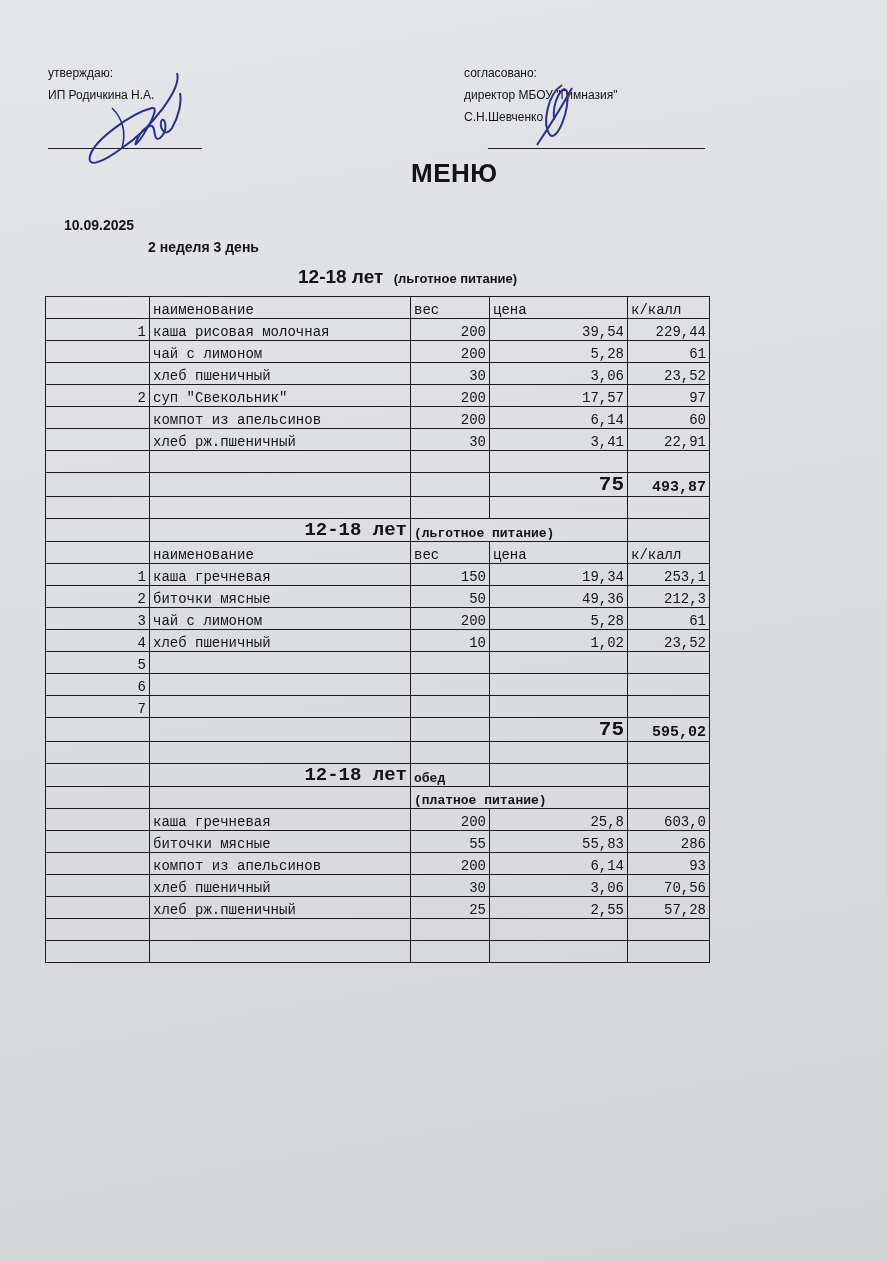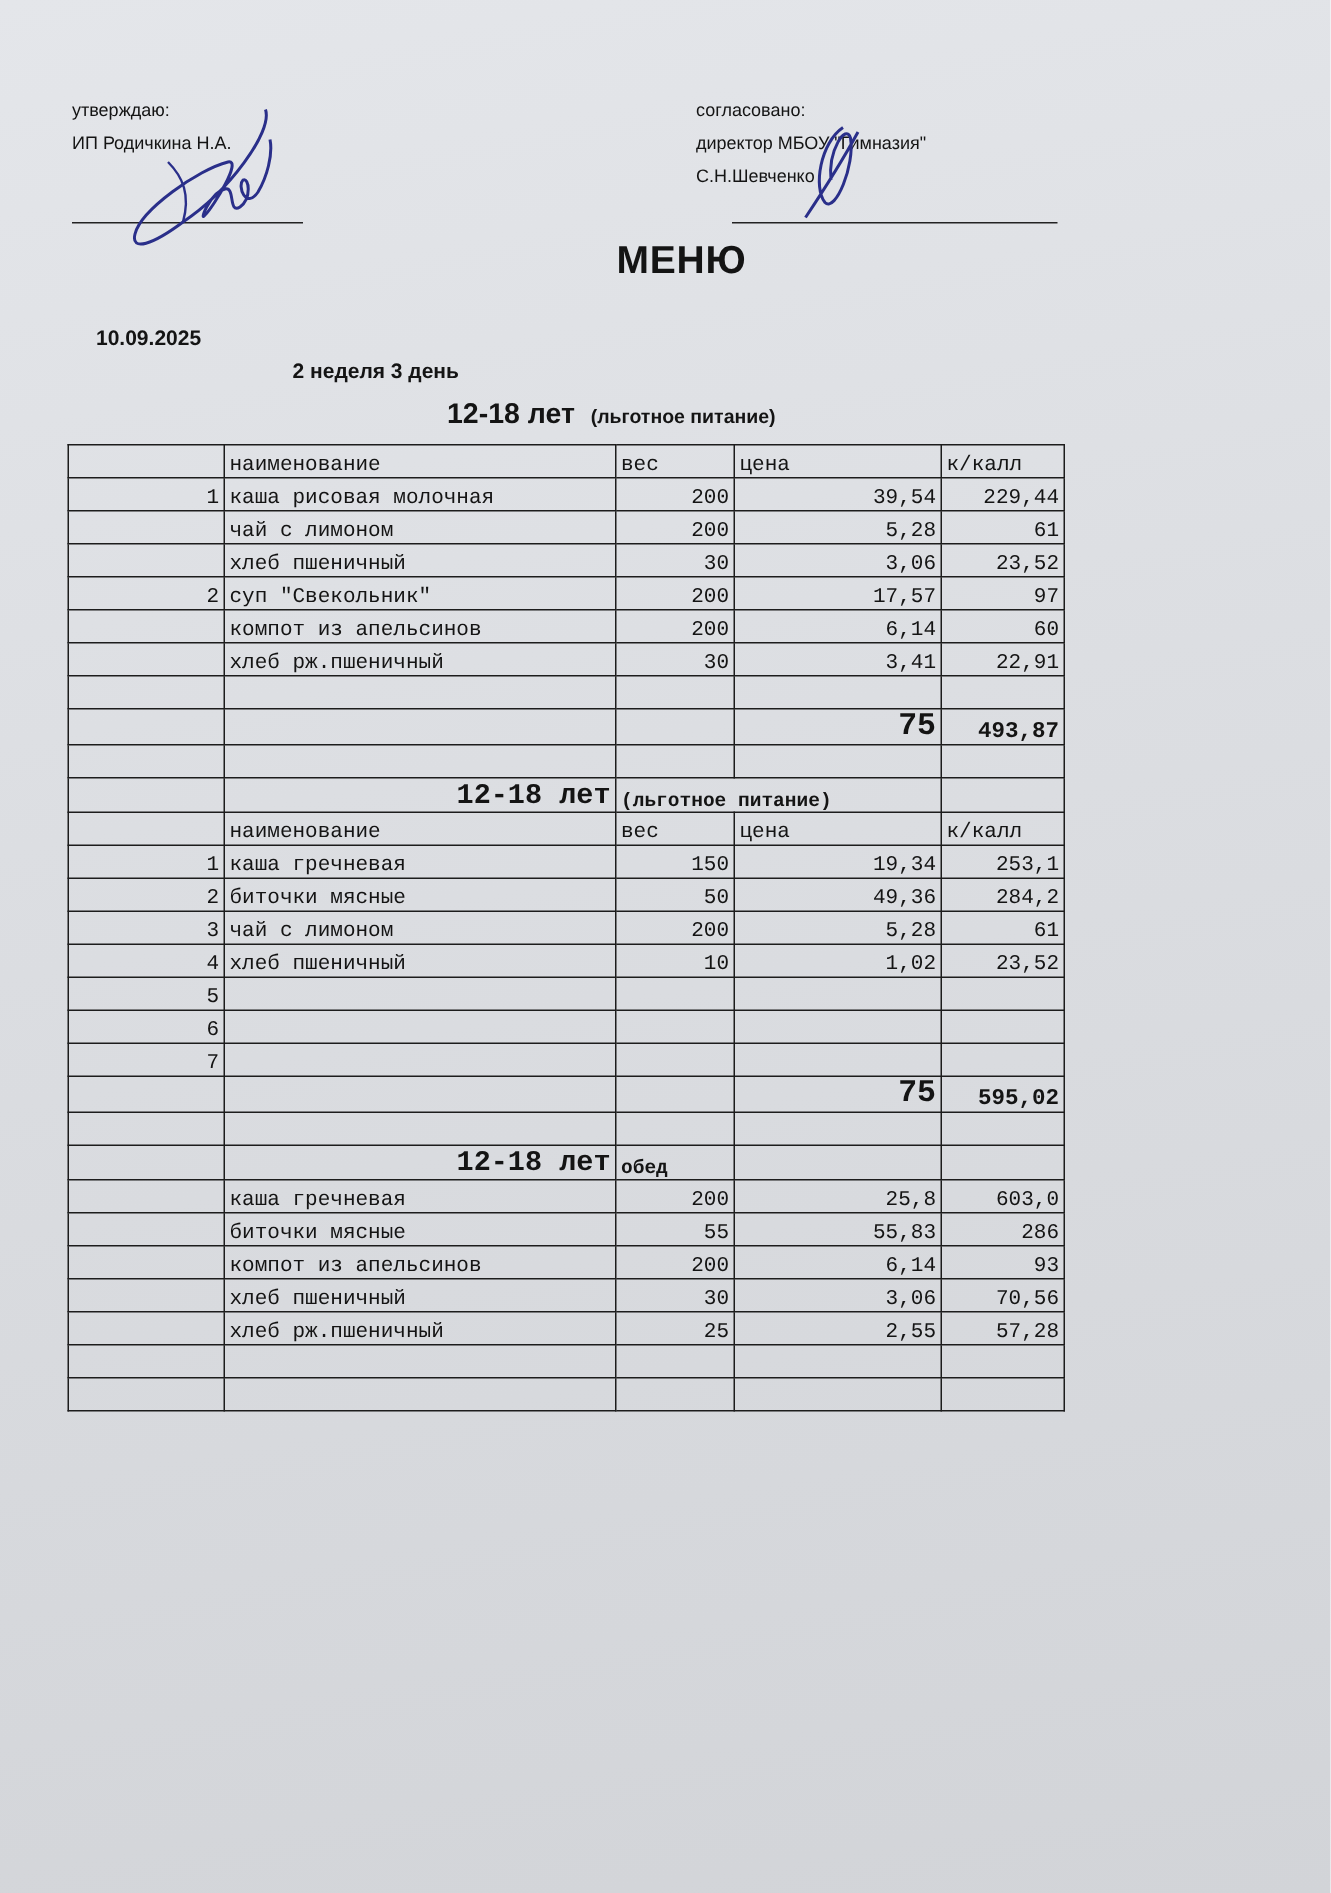--- a/index.html
+++ b/index.html
@@ -61,21 +61,21 @@
   <div>директор МБОУ "Гимназия"</div>
   <div>С.Н.Шевченко</div>
 </div>
 <div class="abs sigline" style="left:488px; top:148px; width:217px;"></div>
 <svg class="sig" style="left:532px; top:80px;" width="50" height="70" viewBox="0 0 50 70">
   <path d="M30 5 C15 15 10 45 18 55 C25 62 38 30 35 12 C32 2 20 20 22 40 M5 65 C15 50 28 30 40 8" fill="none" stroke="#2a2f8a" stroke-width="2"></path>
 </svg>
 
 <div class="abs title" style="left:411px; top:158px;">МЕНЮ</div>
 <div class="abs date" style="left:64px; top:217px;">10.09.2025</div>
-<div class="abs week" style="left:148px; top:239px;margin-left:47px;">2 неделя 3 день</div>
+<div class="abs week" style="left:148px; top:239px;">2 неделя 3 день</div>
 <div class="abs" style="left:298px; top:266px;">
   <span class="age-big">12-18 лет</span>
   <span class="age-small" style="margin-left:6px;">(льготное питание)</span>
 </div>
 
 <table class="menu">
   <colgroup>
     <col style="width:104px">
       <col style="width:261px">
       <col style="width:79px">
@@ -179,21 +179,21 @@
         <td>каша гречневая</td>
         <td class="r">150</td>
         <td class="r">19,34</td>
         <td class="r">253,1</td>
       </tr>
       <tr>
         <td class="r">2</td>
         <td>биточки мясные</td>
         <td class="r">50</td>
         <td class="r">49,36</td>
-        <td class="r">284,2</td>
+        <td class="r">212,3</td>
       </tr>
       <tr>
         <td class="r">3</td>
         <td>чай с лимоном</td>
         <td class="r">200</td>
         <td class="r">5,28</td>
         <td class="r">61</td>
       </tr>
       <tr>
         <td class="r">4</td>
@@ -240,20 +240,26 @@
         <td></td>
       </tr>
 
     <tr>
       <td class="tall"></td>
       <td class="tall sec-age">12-18 лет</td>
       <td class="tall sec-note">обед</td>
       <td class="tall"></td>
       <td class="tall"></td>
     </tr>
+    <tr>
+      <td></td>
+        <td></td>
+      <td class="sec-note" colspan="2">(платное питание)</td>
+      <td></td>
+    </tr>
   </tbody>
   <tbody id="sec3-body">
       <tr>
         <td class="r"></td>
         <td>каша гречневая</td>
         <td class="r">200</td>
         <td class="r">25,8</td>
         <td class="r">603,0</td>
       </tr>
       <tr>

